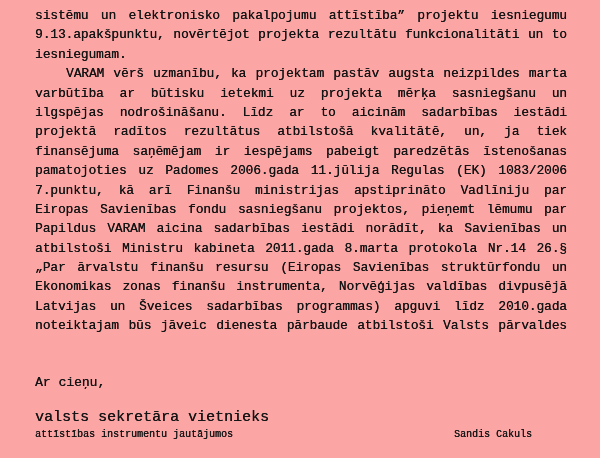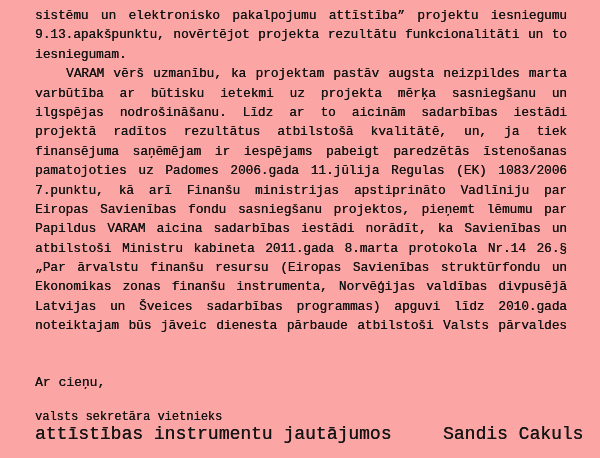--- a/index.html
+++ b/index.html
@@ -46,36 +46,36 @@
     left: 35px;
     top: 375px;
     font-size: 13px;
     line-height: 15px;
     text-shadow: 0.25px 0 0 currentColor;
   }
   .sig-role-1 {
     position: absolute;
     left: 35px;
     top: 410px;
-    font-size: 12px;
+    font-size: 15px;
     line-height: 15px;
     text-shadow: 0.25px 0 0 currentColor;
   }
   .sig-row {
     position: absolute;
     left: 35px;
     right: 33px;
     top: 427px;
-    font-size: 18px;
+    font-size: 10px;
     line-height: 15px;
     text-shadow: 0.25px 0 0 currentColor;
   }
   .sig-name {
     position: absolute;
-    left: 408px;
+    left: 419px;
     top: 0;
     white-space: nowrap;
   }
 </style>
 </head>
 <body>
 
 <div class="page">
 
   <div class="body-text">

